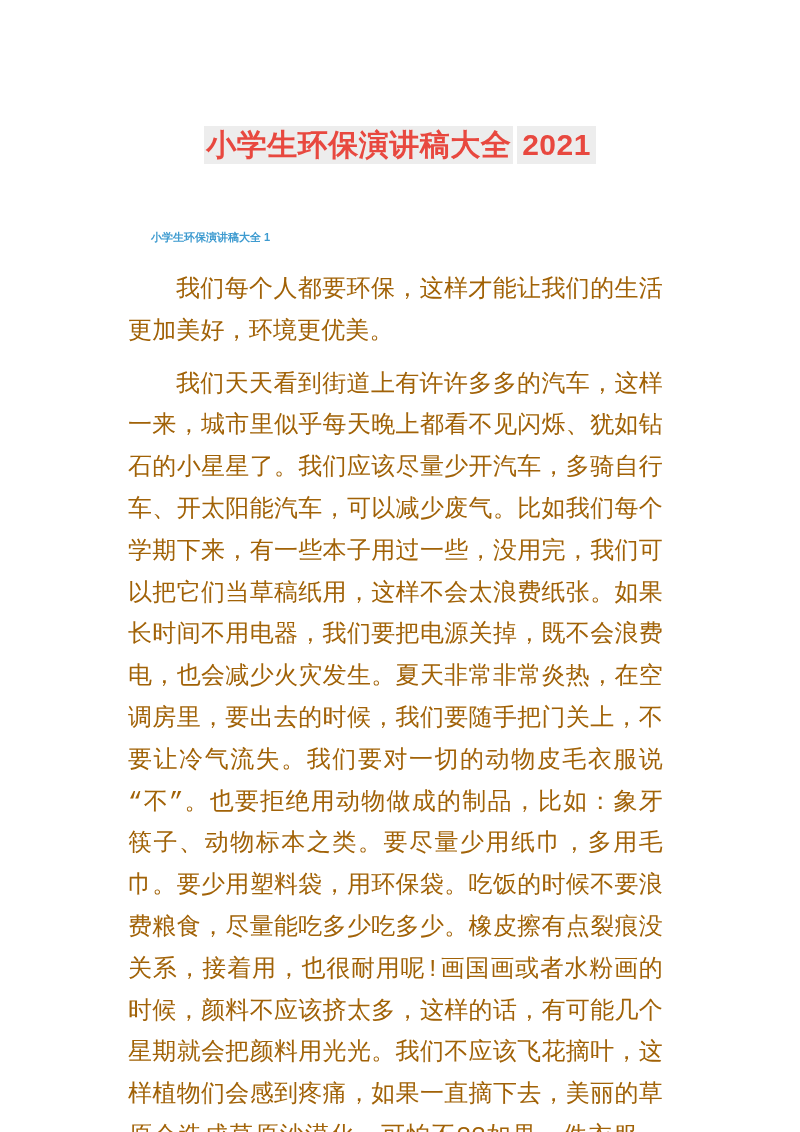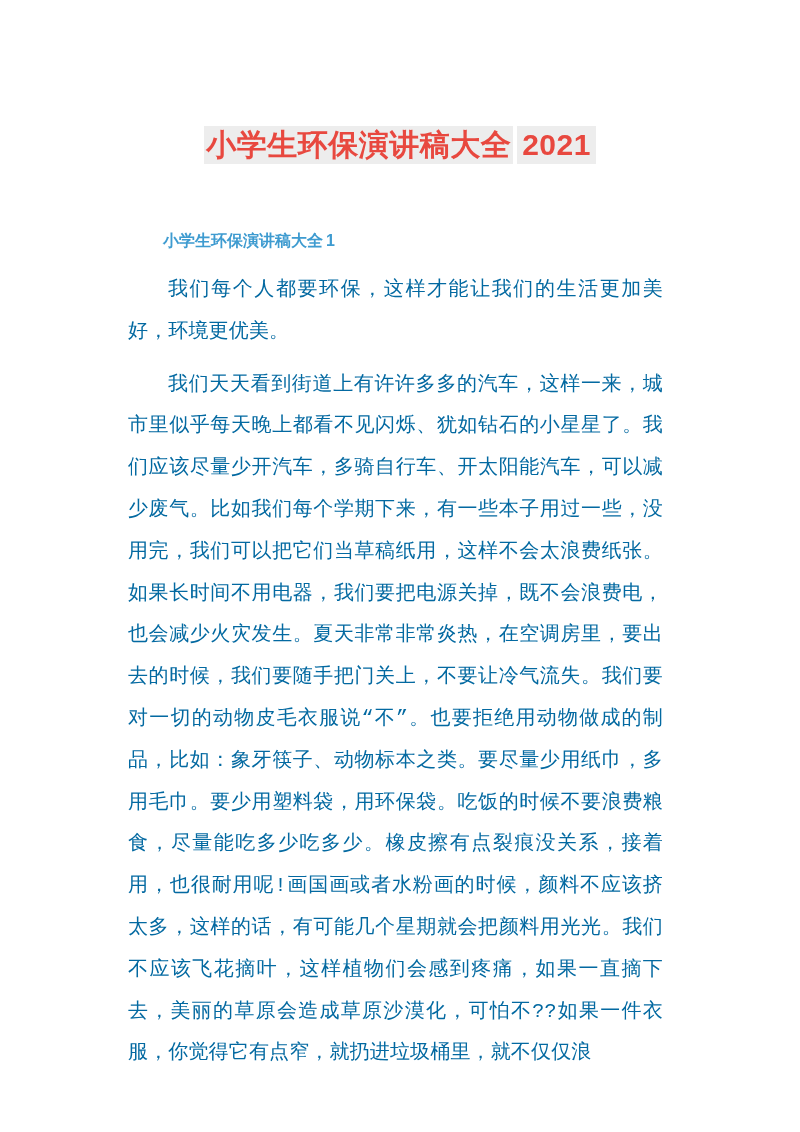--- a/index.html
+++ b/index.html
@@ -46,46 +46,46 @@
     color: #e8483f;
     background: #ededed;
     padding: 2px 5px 3px 5px;
     margin-left: 4px;
     font-family: "Liberation Sans", "DejaVu Sans", sans-serif;
   }
 
   
   .section-heading {
     position: absolute;
-    left: 163px;
+    left: 151px;
     top: 215px;
     font-family: "Liberation Sans", "DejaVu Sans", sans-serif;
     font-weight: bold;
-    font-size: 16px;
+    font-size: 11px;
     line-height: 26px;
     color: #3e9bd0;
     white-space: nowrap;
   }
   .section-heading .num {
     margin-left: 3px;
   }
 
   
   .body-text {
     position: absolute;
     left: 128px;
     top: 268px;
     width: 551px;
   }
   .para {
     margin: 0 16px 12px 0;
     font-family: "Liberation Serif", "DejaVu Serif", serif;
-    font-size: 20px;
+    font-size: 24px;
     line-height: 41.8px;
-    color: #0369a1;
+    color: #a16207;
     text-align: justify;
     text-justify: inter-character;
     text-indent: 2em;
     word-break: break-all;
     letter-spacing: 0.15px;
   }
   .para:last-child {
     margin-bottom: 0;
     font-family: Liberation Mono, monospace;
   }

